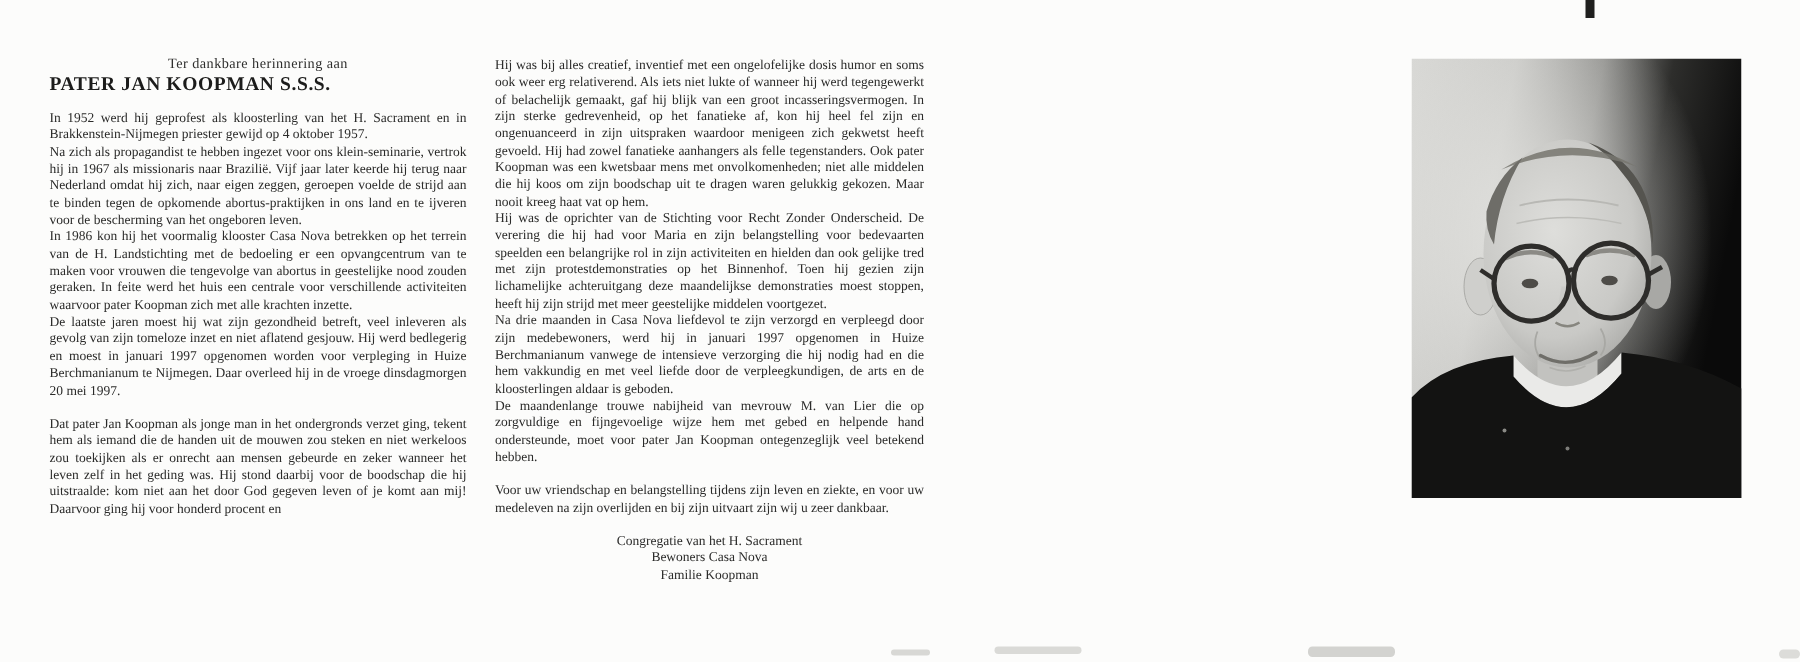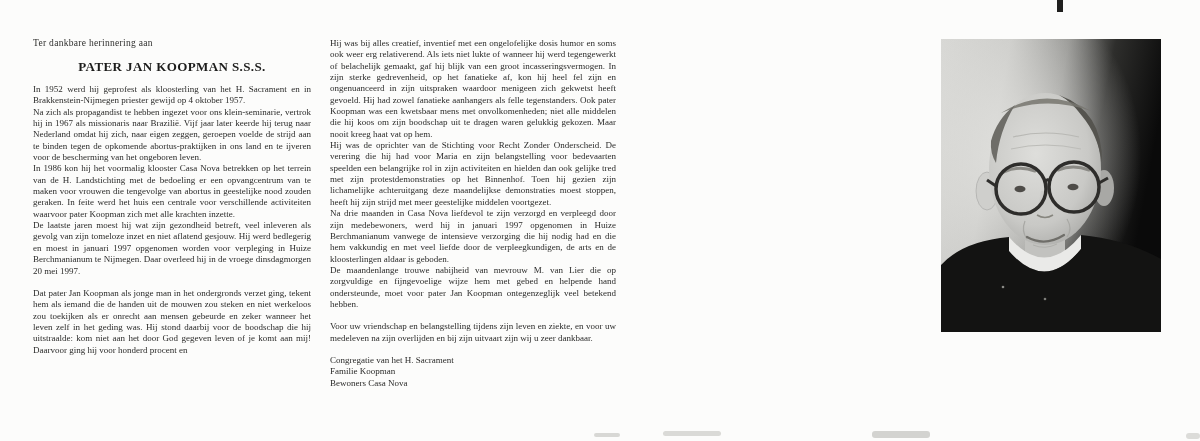--- a/index.html
+++ b/index.html
@@ -8,35 +8,35 @@
     background: #fcfcfb;
     font-family: "Liberation Serif", serif;
     color: #272726;
     position: relative;
     overflow: hidden;
   }
   .col { position: absolute; top: 38px; }
   .col-left  { left: 33px;  width: 278px; }
   .col-right { left: 330px; width: 286px; }
   .hdr {
-    font-size: 9.5px; letter-spacing: .3px;
-    margin: 0 0 11px 0; color: #2e2e2d;
+    text-align: center; font-size: 9.5px; letter-spacing: .3px;
+    margin: 0 0 0 0; color: #2e2e2d;
   }
   .title {
-    text-align: center; font-size: 13px; font-weight: bold;
+    text-align: left; font-size: 13px; font-weight: bold;
     letter-spacing: .4px; margin: 0 0 9px 0; color: #1c1c1b;
   }
   .block p.para {
     margin: 0; font-size: 9px; line-height: 11.35px;
     text-align: justify; hyphens: none; color: #2b2b2a;
   }
   .vgap { height: 11px; }
   .sigs p.sig-line {
     margin: 0; font-size: 9px; line-height: 11.35px;
-    text-align: left; color: #2b2b2a;
+    text-align: center; color: #2b2b2a;
   }
   .photo-frame {
     position: absolute; left: 941px; top: 39px;
     width: 220px; height: 293px;
   }
   .photo-frame svg { display: block; width: 220px; height: 293px; }
   .scan-mark {
     position: absolute; background: #1f1f1e;
   }
   .mark-top { left: 1057px; top: 0; width: 6px; height: 12px; }
@@ -71,22 +71,22 @@
       <p class="para">Na drie maanden in Casa Nova liefdevol te zijn verzorgd en verpleegd door zijn medebewoners, werd hij in januari 1997 opgenomen in Huize Berchmanianum vanwege de intensieve verzorging die hij nodig had en die hem vakkundig en met veel liefde door de verpleegkundigen, de arts en de kloosterlingen aldaar is geboden.</p>
       <p class="para">De maandenlange trouwe nabijheid van mevrouw M. van Lier die op zorgvuldige en fijngevoelige wijze hem met gebed en helpende hand ondersteunde, moet voor pater Jan Koopman ontegenzeglijk veel betekend hebben.</p>
     </div>
   <div class="vgap"></div>
   <div class="block">
       <p class="para">Voor uw vriendschap en belangstelling tijdens zijn leven en ziekte, en voor uw medeleven na zijn overlijden en bij zijn uitvaart zijn wij u zeer dankbaar.</p>
     </div>
   <div class="vgap"></div>
   <div class="sigs">
       <p class="sig-line">Congregatie van het H. Sacrament</p>
+      <p class="sig-line">Bewoners Casa Nova</p>
       <p class="sig-line">Familie Koopman</p>
-      <p class="sig-line">Bewoners Casa Nova</p>
     </div>
 </div>
 
 <div class="photo-frame">
   <svg viewBox="0 0 220 293" xmlns="http://www.w3.org/2000/svg">
     <defs>
       <linearGradient id="bg" x1="0" y1="0" x2="1" y2="0.25">
         <stop offset="0" stop-color="#d8d8d5"></stop>
         <stop offset="0.3" stop-color="#c8c8c5"></stop>
         <stop offset="0.55" stop-color="#8f8f8c"></stop>

